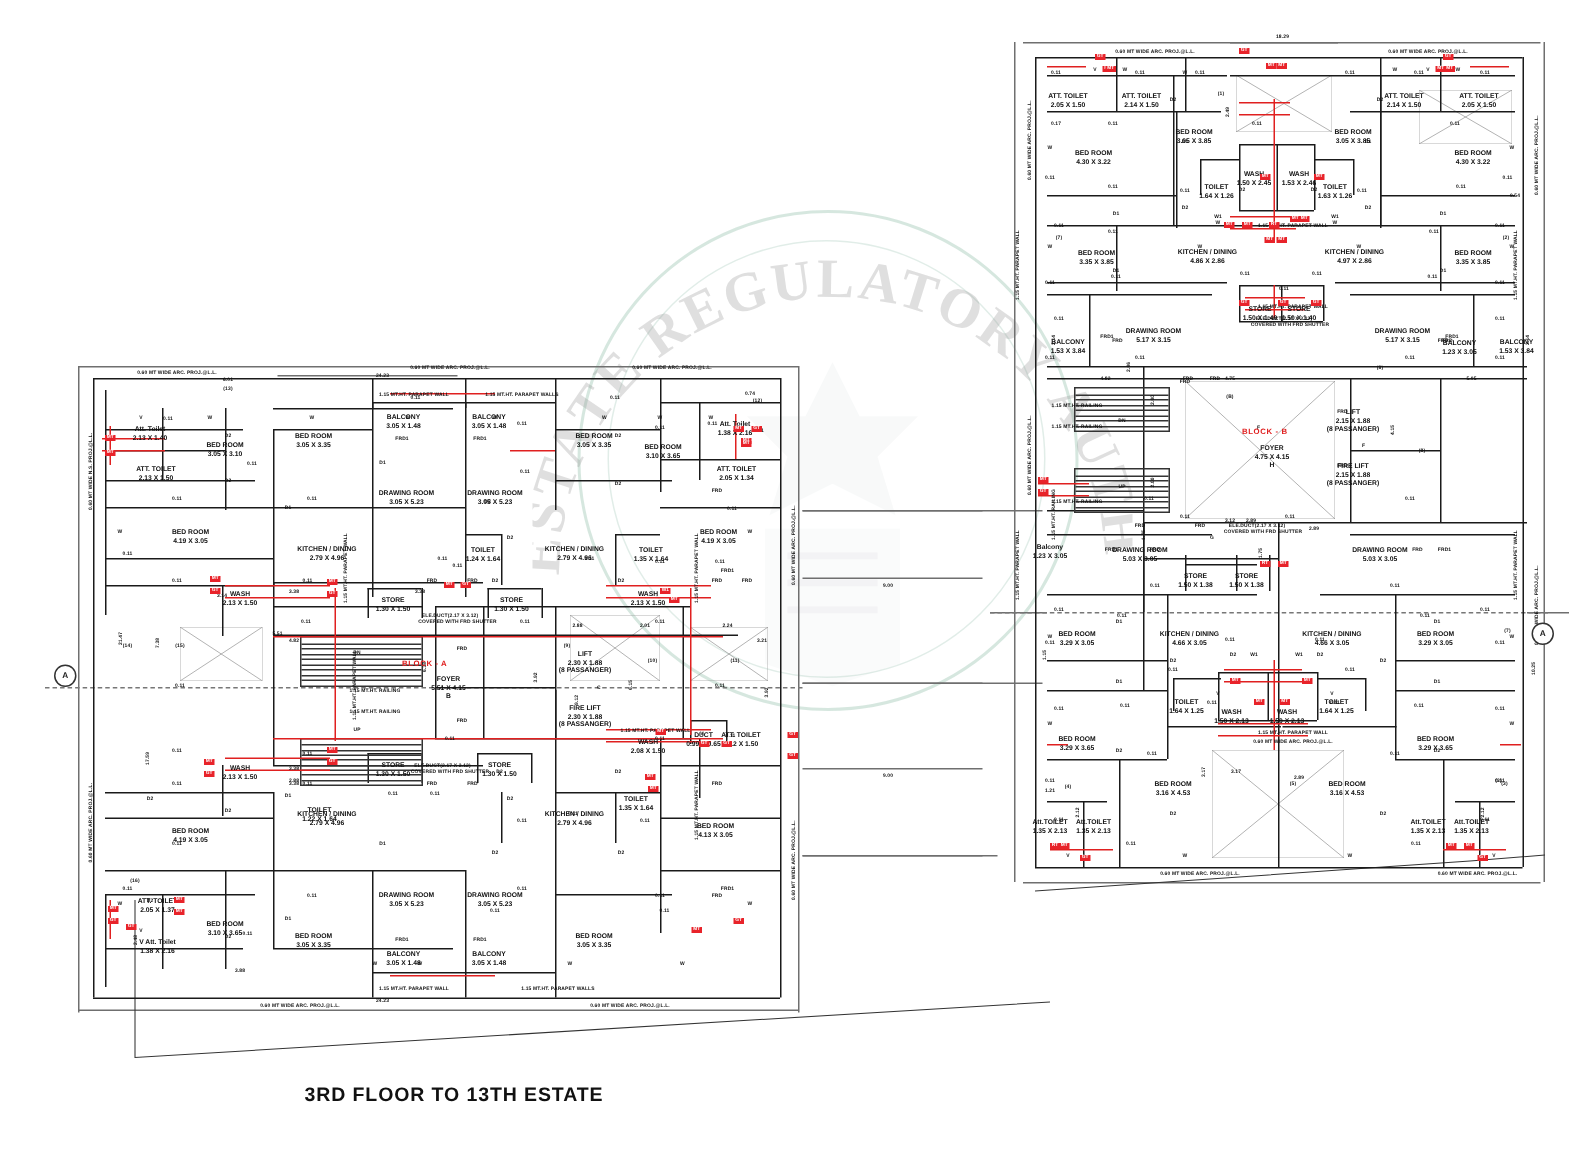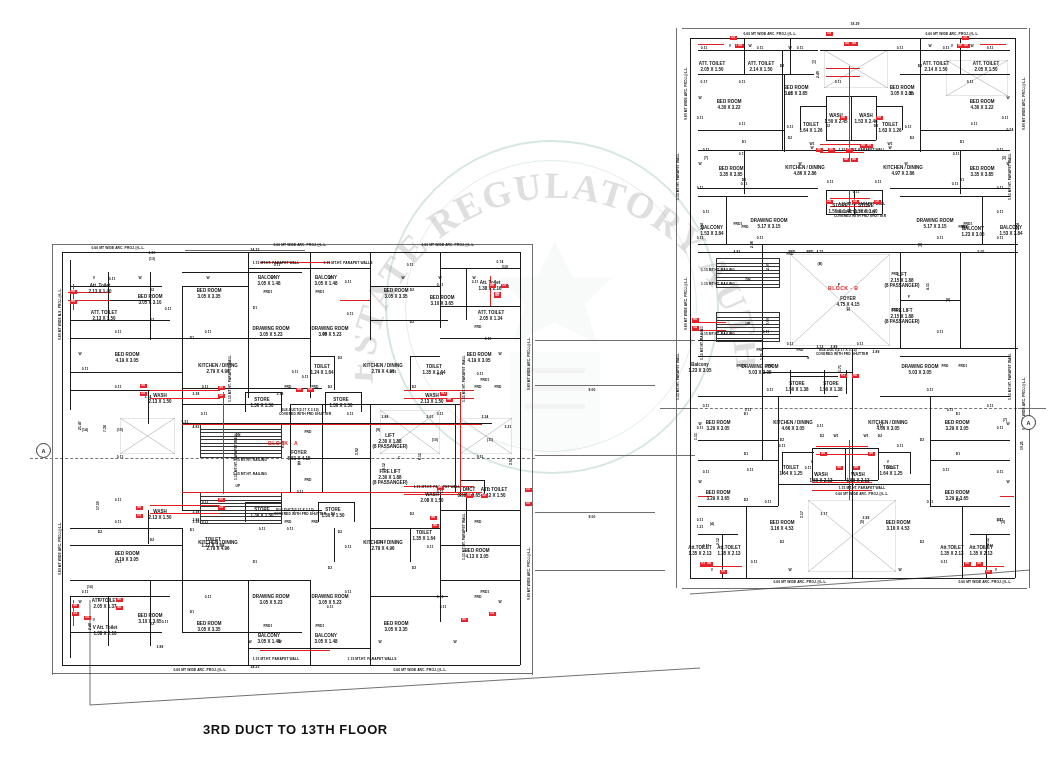--- a/index.html
+++ b/index.html
@@ -1221,15 +1221,15 @@
   <div class="rm" style="left:902px;top:308px;">
     <span class="nm">FIRE LIFT</span>
     <span class="sz">2.15 X 1.88</span>
     <span class="sz">(8 PASSANGER)</span>
   </div>
   <div class="t xs" style="left:908px;top:295px;">F</div>
 
   <div class="gcirc" style="left:36px;top:443px;">A</div>
   <div class="gcirc" style="left:1021px;top:415px;">A</div>
 
-  <div class="title" style="left:203px;top:722px;">3RD DUCT TO 13TH FLOOR</div>
+  <div class="title" style="left:203px;top:722px;">3RD FLOOR TO 13TH ESTATE</div>
 
 </div>
 
 </body></html>

